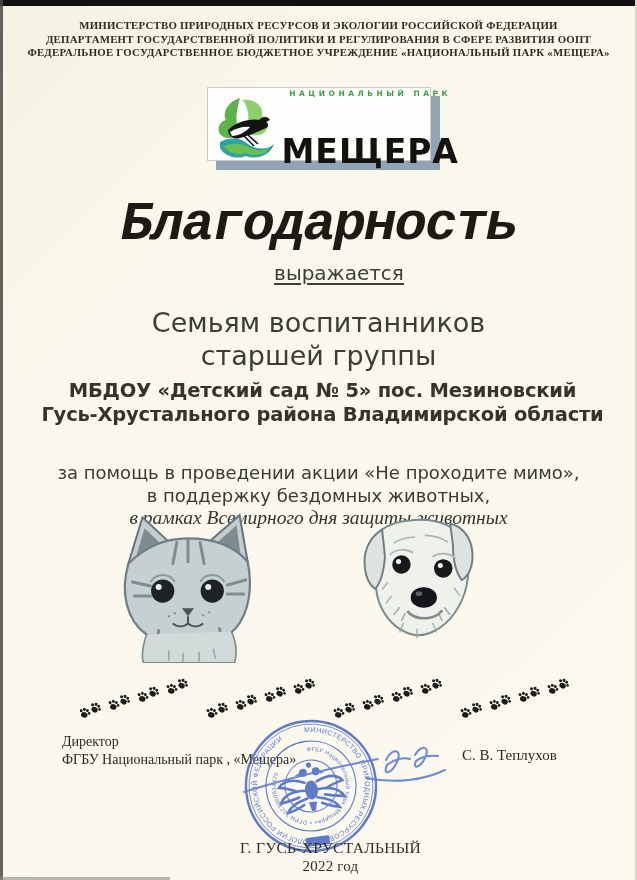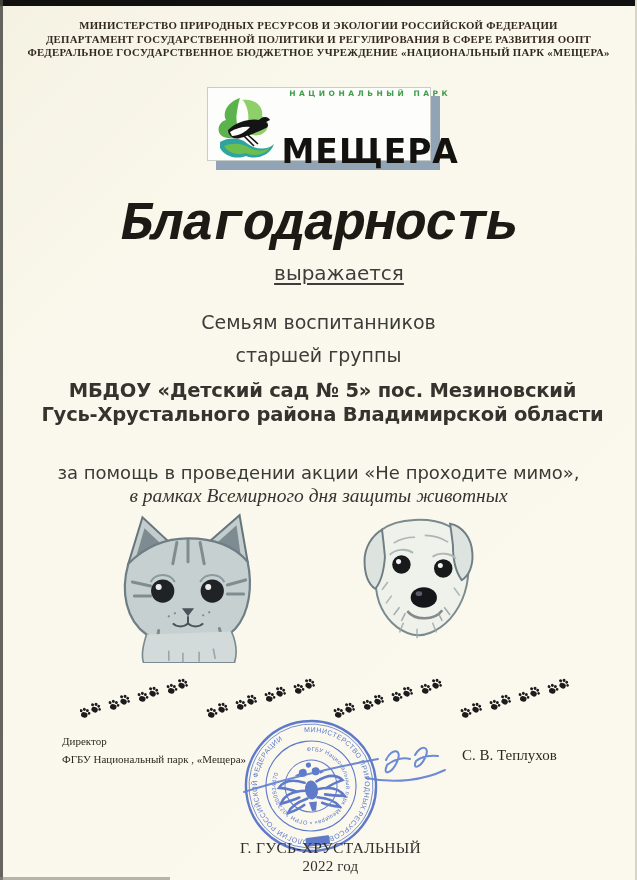--- a/index.html
+++ b/index.html
@@ -37,33 +37,33 @@
     letter-spacing:1px; color:#14120f; line-height:34px; transform:scaleY(1.02);margin-top:37px; }
 
   .title { position:absolute; top:194px; left:0; width:100%; text-align:center;
     font-family:"Liberation Mono", monospace; font-weight:bold; font-style:italic;
     font-size:54px; color:#1d1914; letter-spacing:-2px; }
   .subtitle { position:absolute; top:261px; left:0; width:100%; text-align:center;
     font-family:"DejaVu Sans", sans-serif; font-size:20px; color:#3d3d3a;
     text-decoration:underline; text-underline-offset:3px;padding-left:41px; }
 
   .recipient { position:absolute; top:306px; left:0; width:100%; text-align:center;
-    font-family:"DejaVu Sans", sans-serif; font-size:19px; line-height:33px; color:#3c3c39; }
+    font-family:"DejaVu Sans", sans-serif; font-size:27px; line-height:33px; color:#3c3c39; }
   .org { position:absolute; top:379px; left:0; width:100%; text-align:center;
     font-family:"DejaVu Sans", sans-serif; font-weight:bold; font-size:19.5px;
     line-height:23.5px; color:#35332d; letter-spacing:-.2px;padding-left:8px; }
   .reason { position:absolute; top:462px; left:0; width:100%; text-align:center;
     font-family:"DejaVu Sans", sans-serif; font-size:18px; line-height:22.5px; color:#3a3a35; }
   .reason .it { font-family:"Liberation Serif", serif; font-style:italic; font-size:19.5px; color:#343430; }
 
   .cat-svg { position:absolute; left:98px; top:511px; width:182px; height:152px; }
   .dog-svg { position:absolute; left:349px; top:514px; width:136px; height:136px; }
   .paw-svg { position:absolute; left:80px; top:672px; width:505px; height:52px; }
 
-  .director { position:absolute; left:62px; top:733px; font-size:11px; line-height:17.5px; color:#2d2922; }
+  .director { position:absolute; left:62px; top:733px; font-size:14px; line-height:17.5px; color:#2d2922; }
   .signer { position:absolute; left:462px; top:747px; font-size:15px; color:#2d2922; }
 
   .stamp-svg { position:absolute; left:230px; top:706px; width:162px; height:160px;
     transform:rotate(-7deg); opacity:.88; }
   .sign-svg { position:absolute; left:238px; top:740px; width:215px; height:68px; }
 
   .footer { position:absolute; top:838px; left:12px; width:100%; text-align:center;
     font-size:15.5px; line-height:19px; color:#312f29; letter-spacing:.3px; }
   .footer .year { font-size:15px; letter-spacing:.2px; }
 </style>
@@ -113,20 +113,21 @@
     <div>старшей группы</div>
   </div>
 
   <div class="org">
     <div>МБДОУ «Детский сад № 5» пос. Мезиновский</div>
     <div>Гусь-Хрустального района Владимирской области</div>
   </div>
 
   <div class="reason">
     <div>за помощь в проведении акции «Не проходите мимо»,</div>
+    <div>в поддержку бездомных животных,</div>
     <div class="it">в рамках Всемирного дня защиты животных</div>
   </div>
 
   <svg class="cat-svg" viewBox="0 0 180 150">
     <g stroke="#66767c" stroke-width="2" fill="#c3cdce">
       <path d="M30,52 L44,6 L74,34 Z"></path>
       <path d="M148,50 L140,4 L108,32 Z"></path>
     </g>
     <path d="M38,44 L46,17 L63,33 Z" fill="#7e8c91"></path>
     <path d="M141,43 L137,14 L118,31 Z" fill="#7e8c91"></path>

